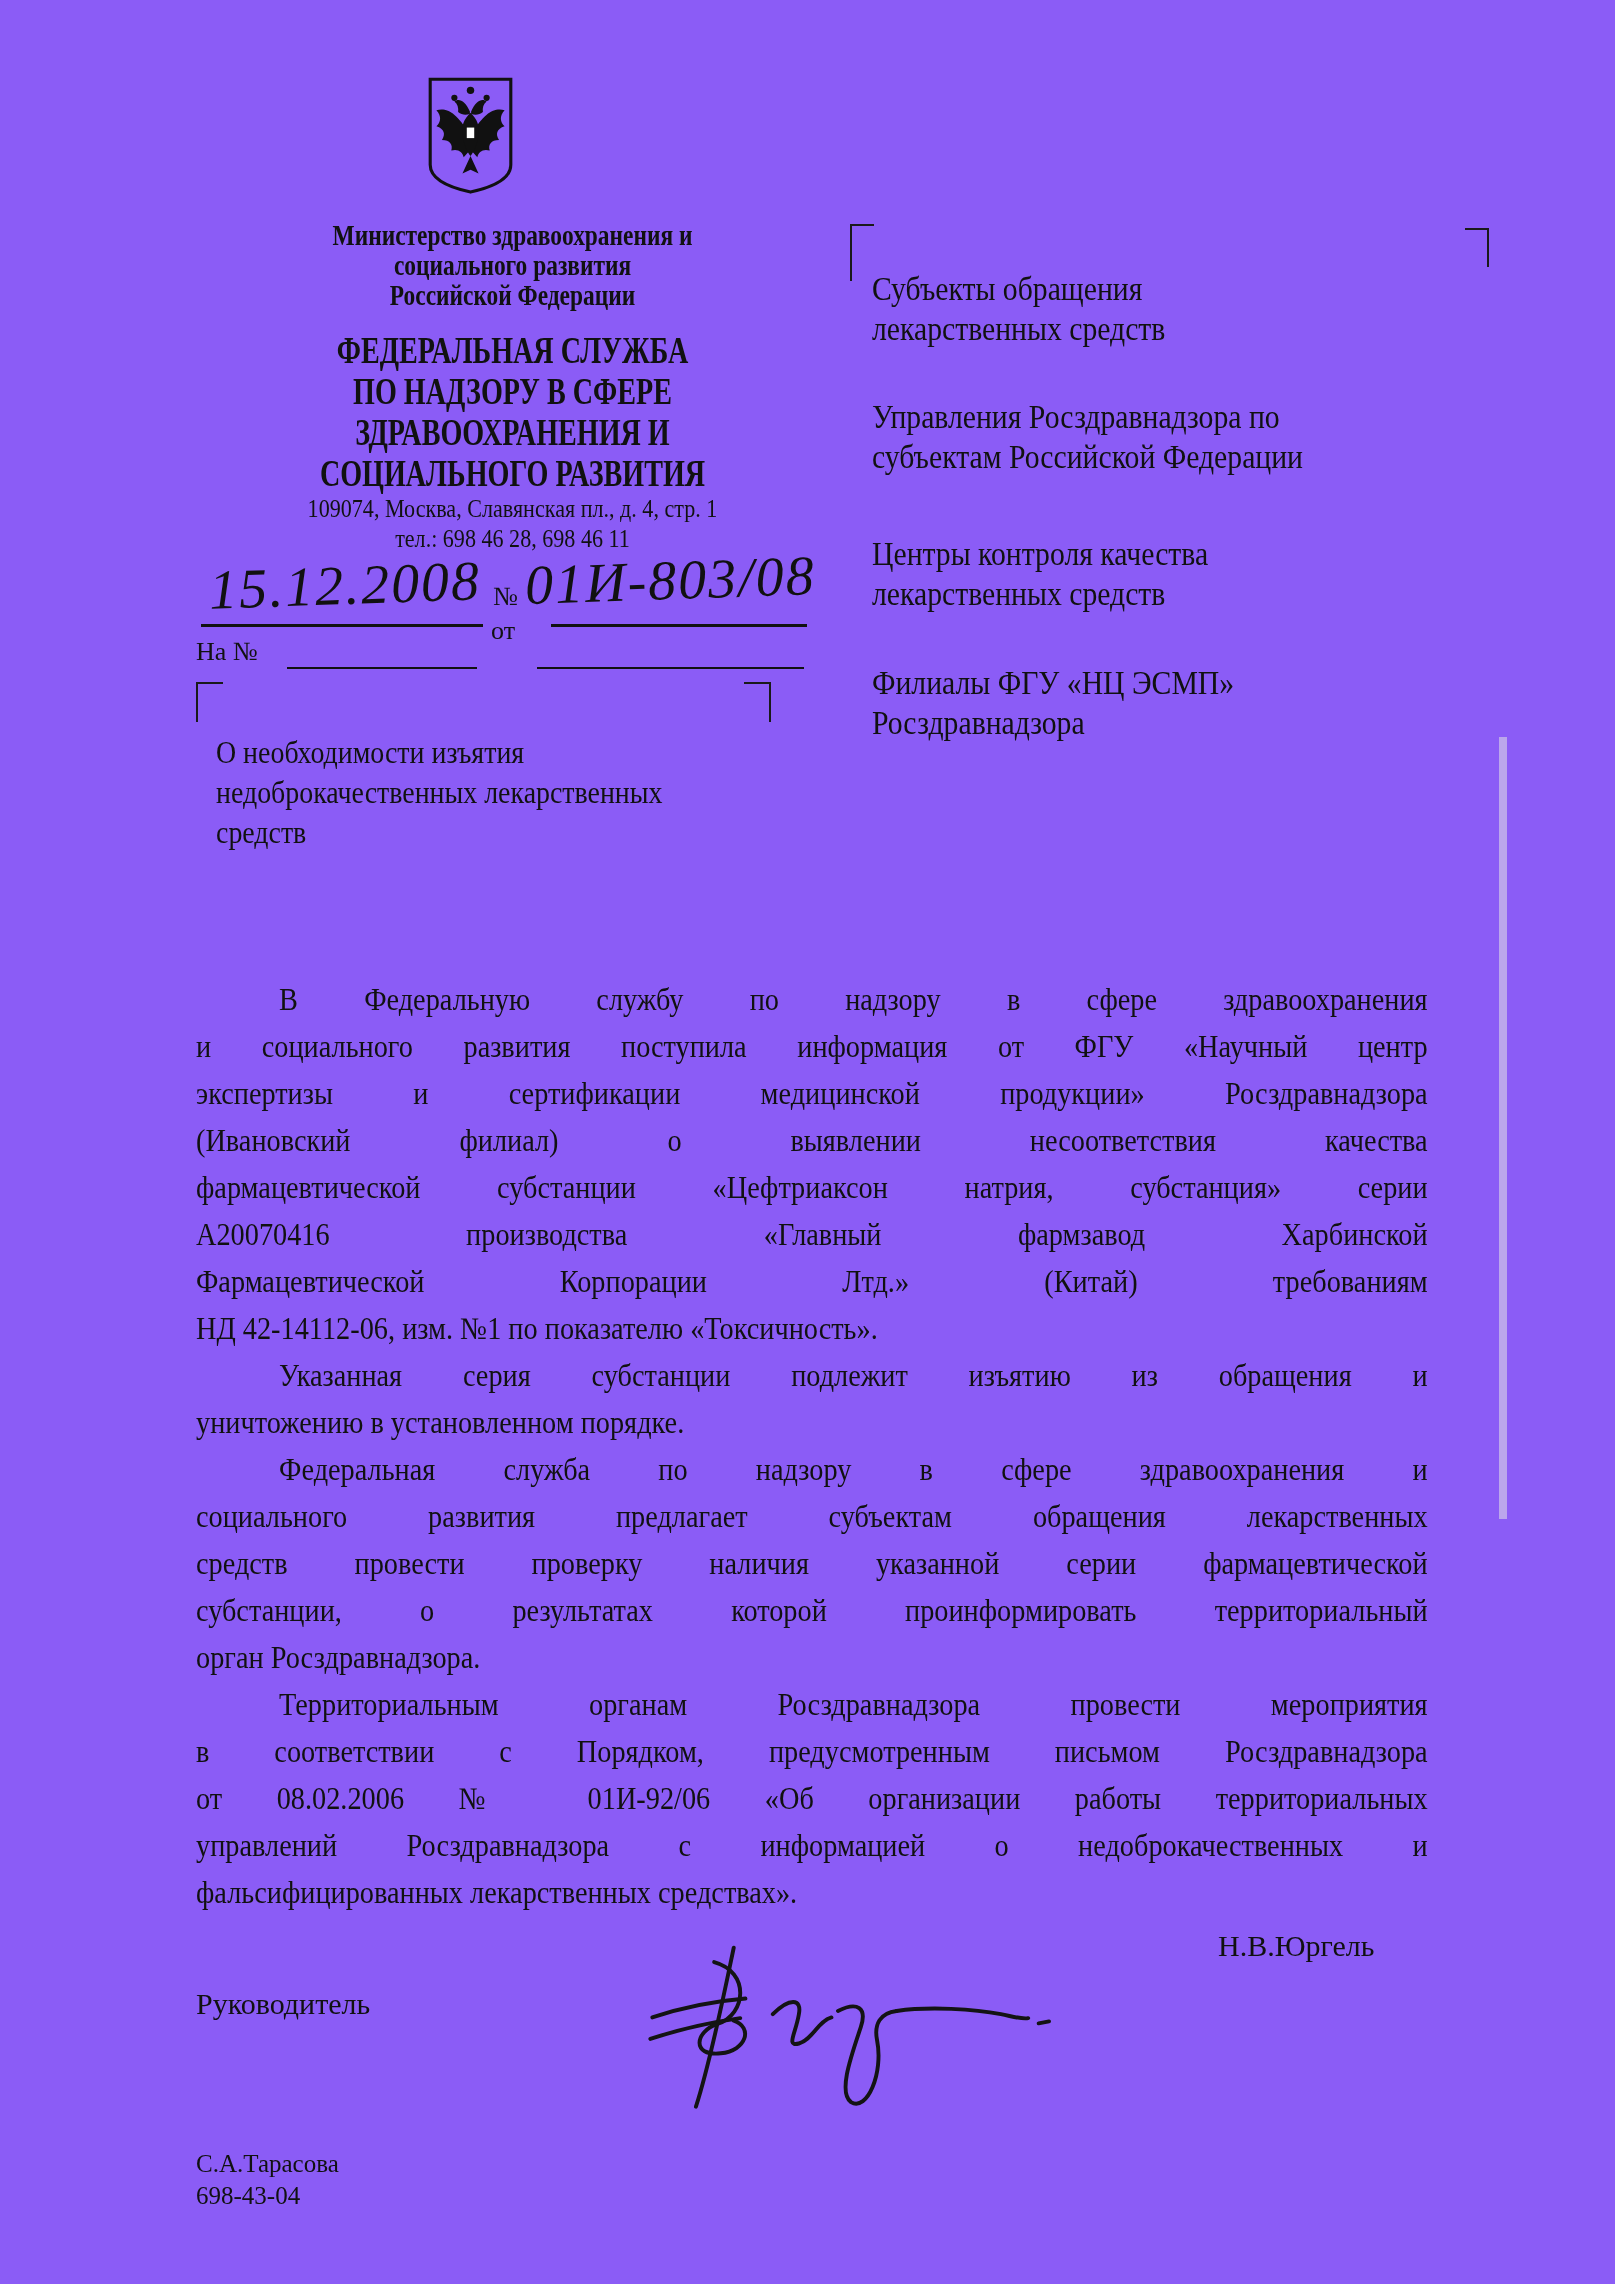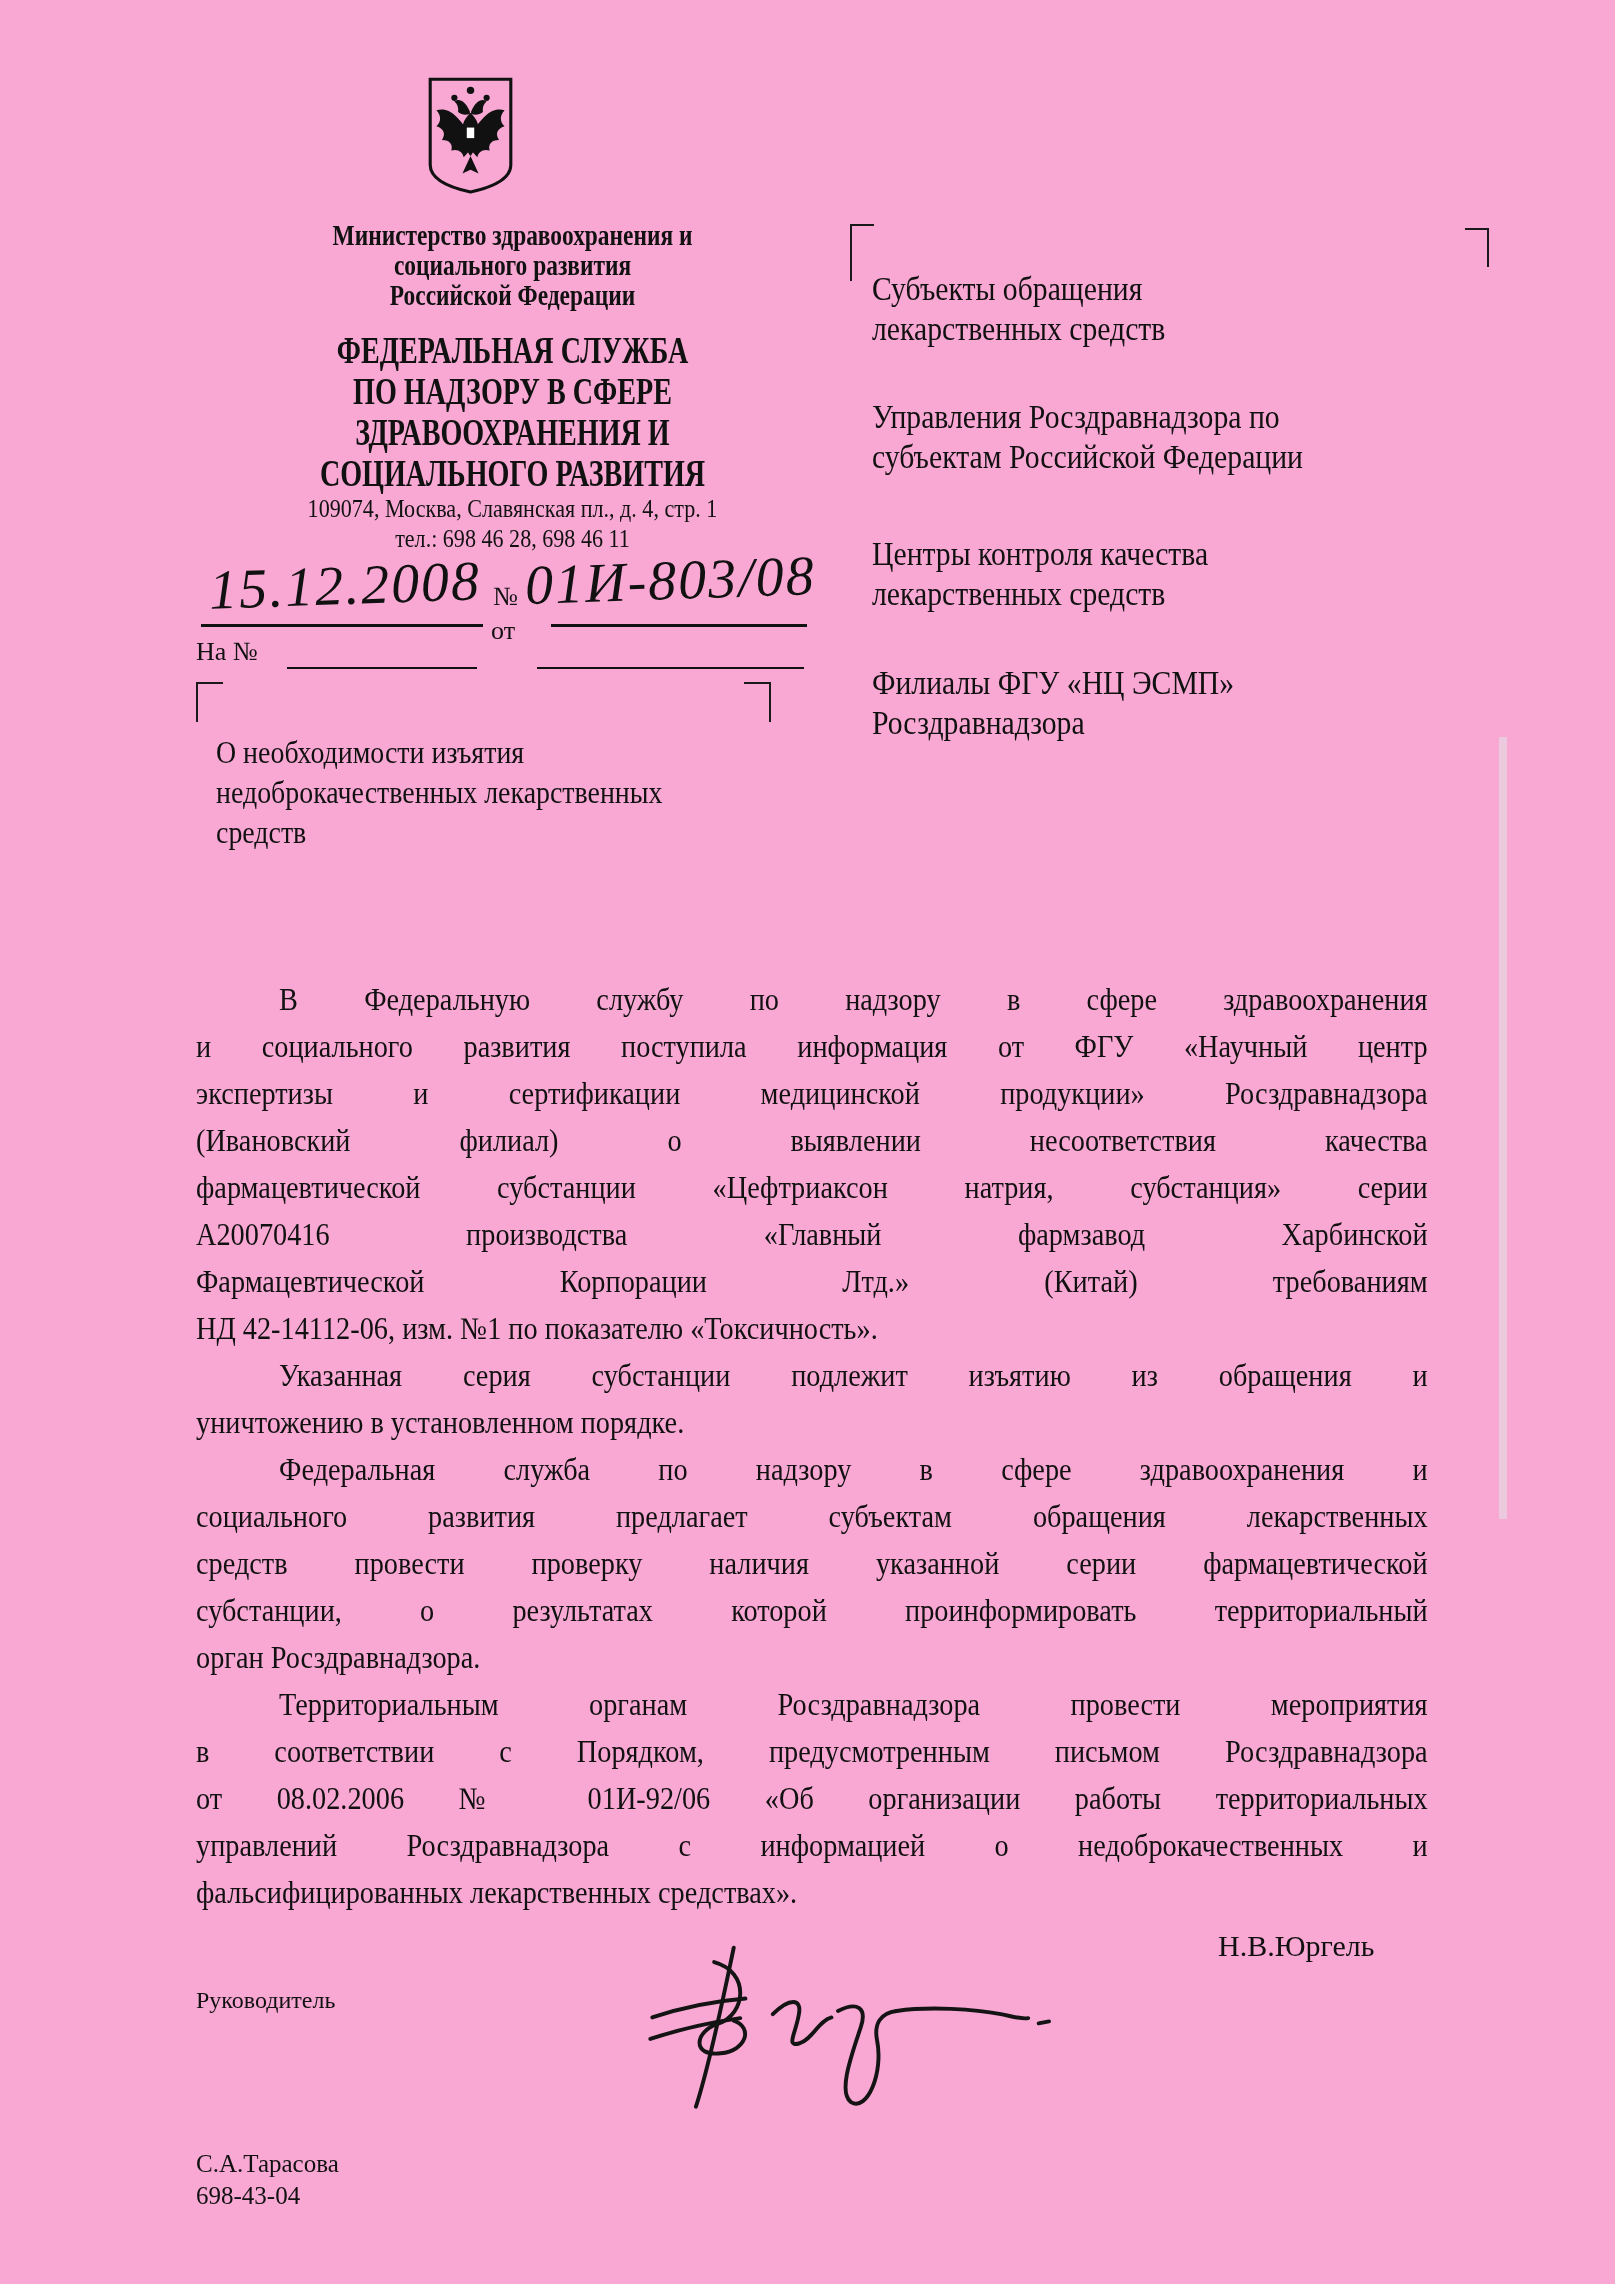--- a/index.html
+++ b/index.html
@@ -1,19 +1,19 @@
 <!DOCTYPE html>
 <html style="font-size:10.4px"><head>
 <meta charset="utf-8">
 <style>
   html,body{margin:0;padding:0;}
   body{background:#888;}
   .page{
     position:relative; width:1616px; height:2284px;
-    background:#f9a8d4; overflow:hidden;
+    background:#8b5cf6; overflow:hidden;
     font-family:"Liberation Serif", "DejaVu Serif", serif;
     color:#111;
   }
   .abs{position:absolute;}
   .center{text-align:center;}
   .nowrap{white-space:nowrap;}
 
   
   .ministry{left:252px; top:220px; width:521px; font-weight:bold; font-size:30px; line-height:30px;
             transform:scaleX(0.78); transform-origin:50% 0;}
@@ -44,21 +44,21 @@
   .recip-g{position:absolute; left:0; width:100%;}
 
   
   .bodytext{left:196px; top:976px; width:1349px; font-size:31px;
             transform:scaleX(0.913); transform-origin:0 0;}
   .bline{height:47px; line-height:47px; text-align:justify; text-align-last:justify;}
   .bline.plast{text-align-last:left;}
   .bline.ind{padding-left:91px;}
 
   
-  .sig-title{left:196px; top:1987px; font-size:24px;}
+  .sig-title{left:196px; top:1987px; font-size:30px;}
   .sig-name{left:1218px; top:1929px; font-size:30px;}
   .footer1{left:196px; top:2150px; font-size:25px;}
   .footer2{left:196px; top:2182px; font-size:25px;text-align:center;}
 
   .artifact{left:1499px; top:737px; width:7.8px; height:782px; background:#e4e4e4; opacity:.55;}
 
   svg .stroke{fill:none; stroke:#141414; stroke-linecap:round; stroke-linejoin:round;}
 </style>
 </head>
 <body>

